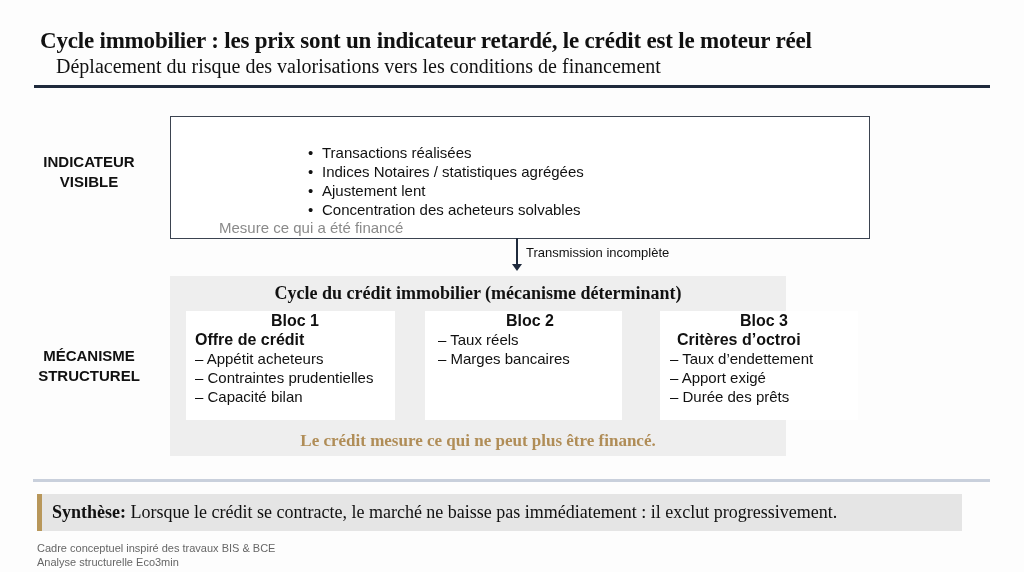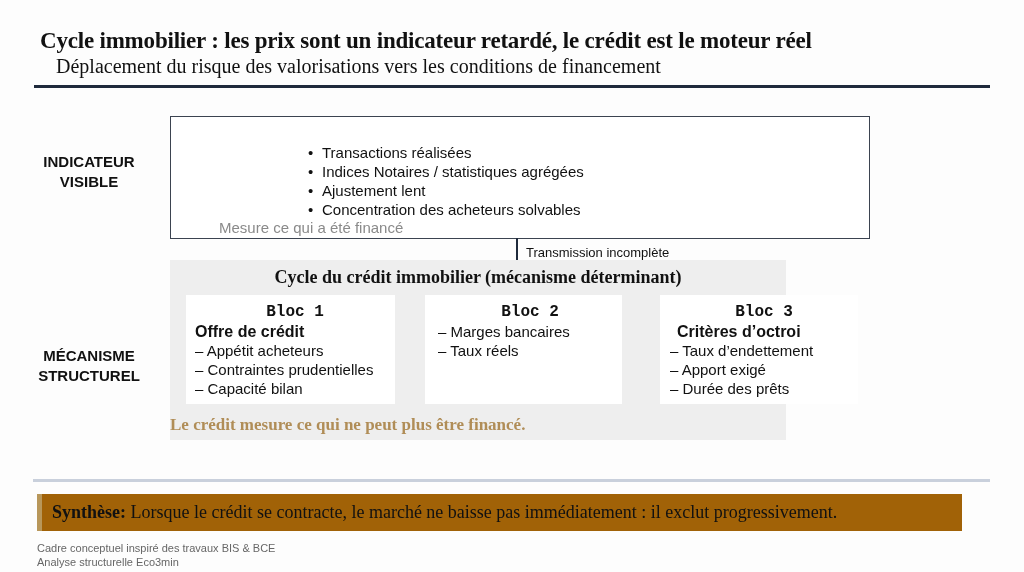--- a/index.html
+++ b/index.html
@@ -10,29 +10,29 @@
   .rule-top{left:34px;top:85px;width:956px;height:3px;background:#1f2a3c;}
   .side-label{width:150px;text-align:center;font-weight:bold;font-size:15px;line-height:20px;}
   .box-top{left:170px;top:116px;width:698px;height:121px;border:1.5px solid #3b4350;background:#fff;}
   .box-top-title{position:absolute;left:0;right:0;top:6px;text-align:center;font-family:"Liberation Serif",serif;font-weight:bold;font-size:17px;}
   .box-top ul{position:absolute;left:137px;top:26px;margin:0;padding:0;list-style:none;font-size:15px;line-height:19px;}
   .box-top li:before{content:"•";display:inline-block;width:14px;}
   .box-top-note{position:absolute;left:0;right:0;top:102px;text-align:left;color:#8a8a8a;font-size:15px;padding-left:48px;box-sizing:border-box;}
   .arrow-line{left:516px;top:238px;width:1.5px;height:28px;background:#1f2a3c;}
   .arrow-head{left:512px;top:264px;width:0;height:0;border-left:5px solid transparent;border-right:5px solid transparent;border-top:7px solid #1f2a3c;}
   .arrow-label{left:526px;top:245px;font-size:13px;}
-  .panel{left:170px;top:260px;width:616px;height:180px;background:#eeeeee;}
+  .panel{left:170px;top:276px;width:616px;height:180px;background:#eeeeee;}
   .panel-title{position:absolute;left:0;right:0;top:7px;text-align:center;font-family:"Liberation Serif",serif;font-weight:bold;font-size:18px;}
   .block{position:absolute;top:35px;height:109px;background:#fff;font-size:15px;line-height:19px;}
-  .block .bh{text-align:center;font-weight:bold;font-size:16px;margin-top:8px;font-family:Liberation Mono, monospace;}
+  .block .bh{text-align:center;font-weight:bold;font-size:16px;margin-top:0;}
   .block .bs{font-weight:bold;font-size:16px;}
   .block ul{margin:0;padding:0;list-style:none;}
-  .panel-note{position:absolute;left:0;right:0;top:155px;font-family:"Liberation Serif",serif;font-weight:bold;font-size:17px;color:#b08d57;}
+  .panel-note{position:absolute;left:0;right:0;top:155px;text-align:center;font-family:"Liberation Serif",serif;font-weight:bold;font-size:17px;color:#b08d57;}
   .rule-mid{left:33px;top:479px;width:957px;height:3px;background:#c9d0dc;}
-  .synth{left:37px;top:494px;width:925px;height:37px;background:#a16207;border-left:5px solid #b8975a;box-sizing:border-box;font-family:"Liberation Serif",serif;font-size:18px;line-height:37px;padding-left:10px;white-space:nowrap;}
+  .synth{left:37px;top:494px;width:925px;height:37px;background:#e5e5e5;border-left:5px solid #b8975a;box-sizing:border-box;font-family:"Liberation Serif",serif;font-size:18px;line-height:37px;padding-left:10px;white-space:nowrap;}
   .synth b{font-weight:bold;}
   .foot{left:37px;font-size:11px;color:#666;}
 </style>
 </head>
 <body>
 
 <div class="abs title">Cycle immobilier : les prix sont un indicateur retardé, le crédit est le moteur réel</div>
 <div class="abs subtitle">Déplacement du risque des valorisations vers les conditions de financement</div>
 <div class="abs rule-top"></div>
 
@@ -69,22 +69,22 @@
     <ul>
       <li>– Appétit acheteurs</li>
       <li>– Contraintes prudentielles</li>
       <li>– Capacité bilan</li>
     </ul>
   </div>
 
   <div class="block" style="left:255px;width:197px;padding-left:13px;box-sizing:border-box;">
     <div class="bh">Bloc 2</div>
     <ul>
+      <li>– Taux réels</li>
       <li>– Marges bancaires</li>
-      <li>– Taux réels</li>
     </ul>
   </div>
 
   <div class="block" style="left:490px;width:198px;padding-left:10px;box-sizing:border-box;">
     <div class="bh">Bloc 3</div>
     <div class="bs" style="padding-left:7px;">Critères d’octroi</div>
     <ul>
       <li>– Taux d’endettement</li>
       <li>– Apport exigé</li>
       <li>– Durée des prêts</li>

